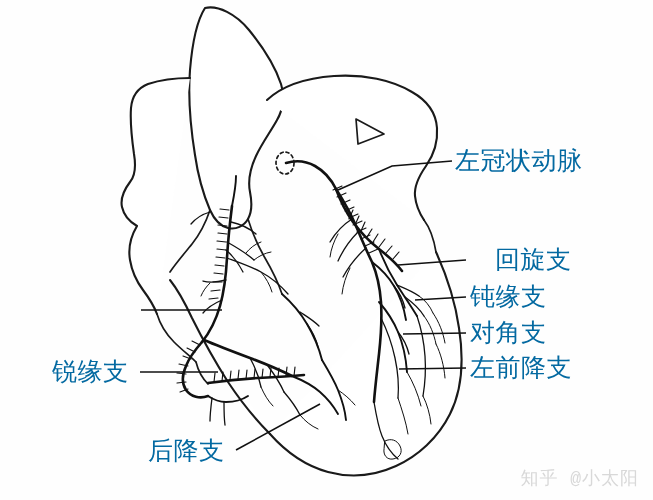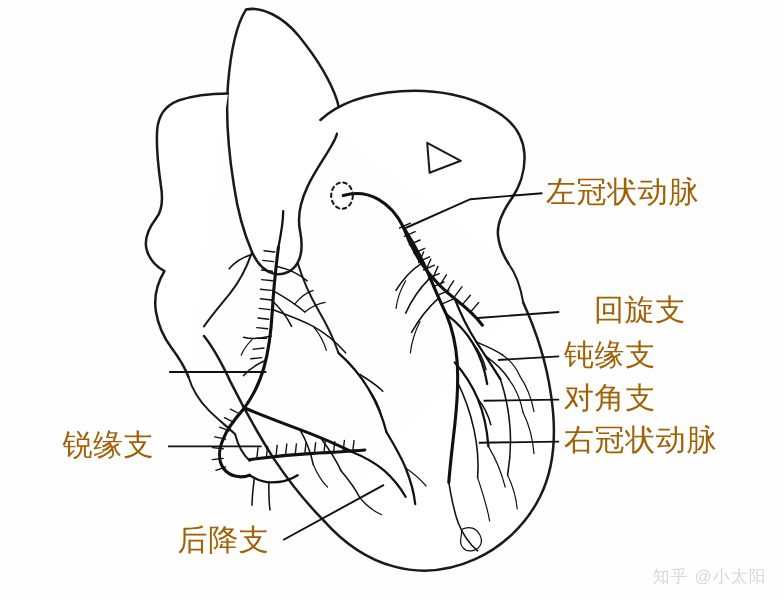--- a/index.html
+++ b/index.html
@@ -80,31 +80,31 @@
     fill: none;
     stroke: #111111;
     stroke-width: 1.6;
     stroke-linecap: butt;
   }
   .lbl {
     position: absolute;
     font-family: "Liberation Serif", "DejaVu Serif", serif;
     font-size: 25px;
     line-height: 27px;
-    color: #a16207;
+    color: #0369a1;
     white-space: nowrap;
     letter-spacing: 0.5px;
     font-weight: 500;
   }
   #watermark {
     position: absolute;
     right: 14px;
     bottom: 10px;
-    font-family: Liberation Sans, sans-serif;
-    font-size: 14px;
+    font-family: Liberation Mono, monospace;
+    font-size: 18px;
     color: #d8d8d8;
     white-space: nowrap;
     letter-spacing: 1px;
     user-select: none;
   }
 </style>
 </head>
 <body>
 
 <div id="stage">
@@ -353,21 +353,21 @@
   </svg>
 
   <div class="lbl" style="left:455px; top:147px;">左冠状动脉</div>
 
   <div class="lbl" style="left:495px; top:246px;">回旋支</div>
 
   <div class="lbl" style="left:470px; top:283px;">钝缘支</div>
 
   <div class="lbl" style="left:470px; top:319px;">对角支</div>
 
-  <div class="lbl" style="left:470px; top:354px;">右冠状动脉</div>
+  <div class="lbl" style="left:470px; top:354px;">左前降支</div>
 
 
   <div class="lbl" style="left:148px; top:437px;">后降支</div>
 
   <div class="lbl" style="left:52px; top:358px;">锐缘支</div>
 
   <div id="watermark">知乎 @小太阳</div>
 
 </div>
 

